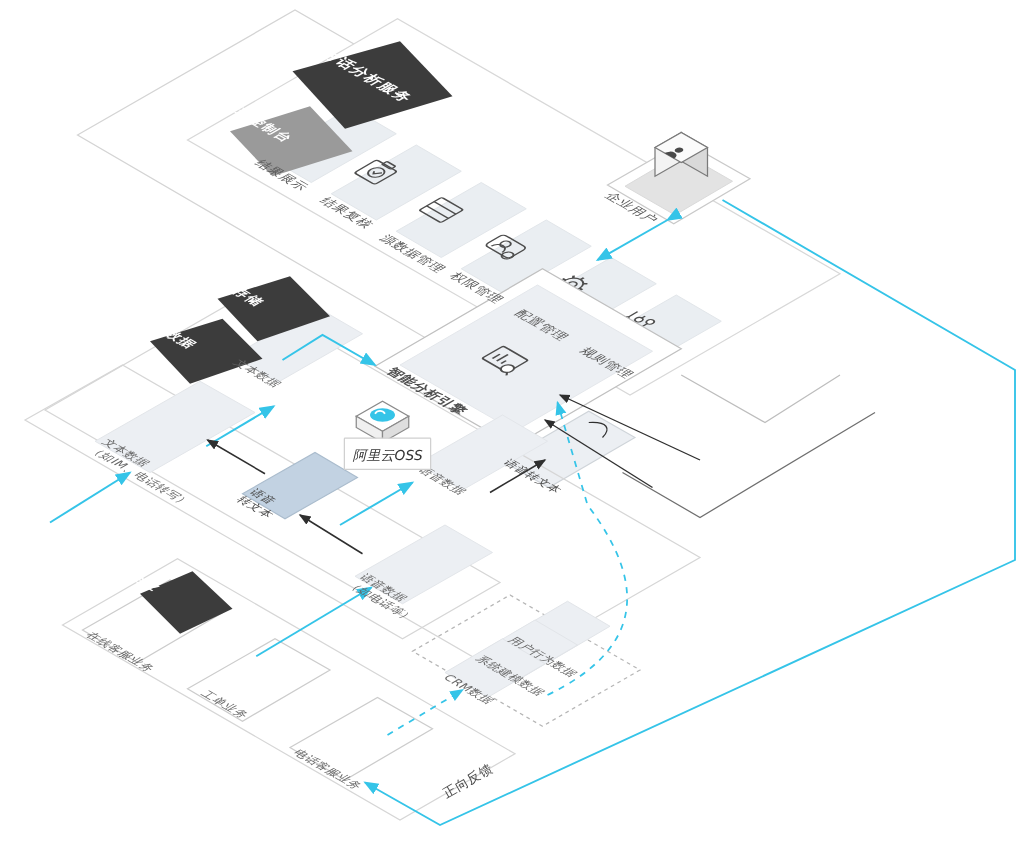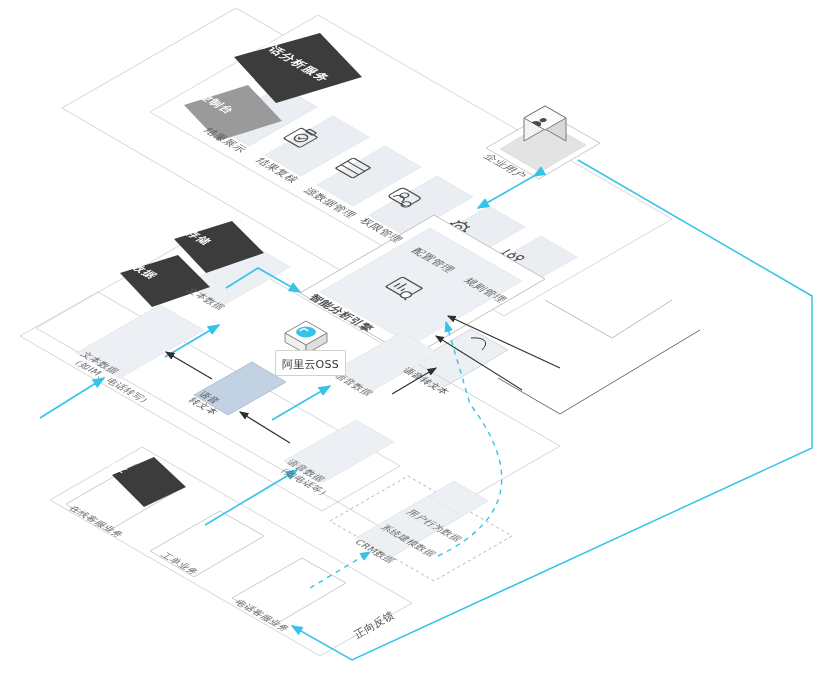--- a/index.html
+++ b/index.html
@@ -308,21 +308,21 @@
   <div class="iso-label card-text t-iso" style="left:472px;top:276px;">规则管理</div>
 
   <div class="iso-label engine-text t-iso" style="left:318px;top:292px;">智能分析引擎</div>
   <div class="iso-label box-text dark t-iso" style="left:410px;top:366px;">语音转文本</div>
 
   <div class="iso-label card-text t-iso" style="left:492px;top:152px;">企业用户</div>
 
   <div class="iso-label box-text t-iso" style="left:194px;top:286px;">文本数据</div>
   <div class="iso-label box-text t-iso" style="left:342px;top:372px;">语音数据</div>
 
-  <div class="oss-chip" style="left:275px;top:350px;">
+  <div class="oss-chip" style="left:275px;top:350px;font-style:italic;">
     <span class="oss-text">阿里云OSS</span>
   </div>
 
   <div class="iso-label box-text two t-iso" style="left:88px;top:350px;">文本数据
 （如IM、电话转写）</div>
   <div class="iso-label box-text two t-iso" style="left:294px;top:458px;">语音数据
 （如电话等）</div>
   <div class="iso-label box-text two dark t-iso" style="left:206px;top:390px;">语音
 转文本</div>
 

